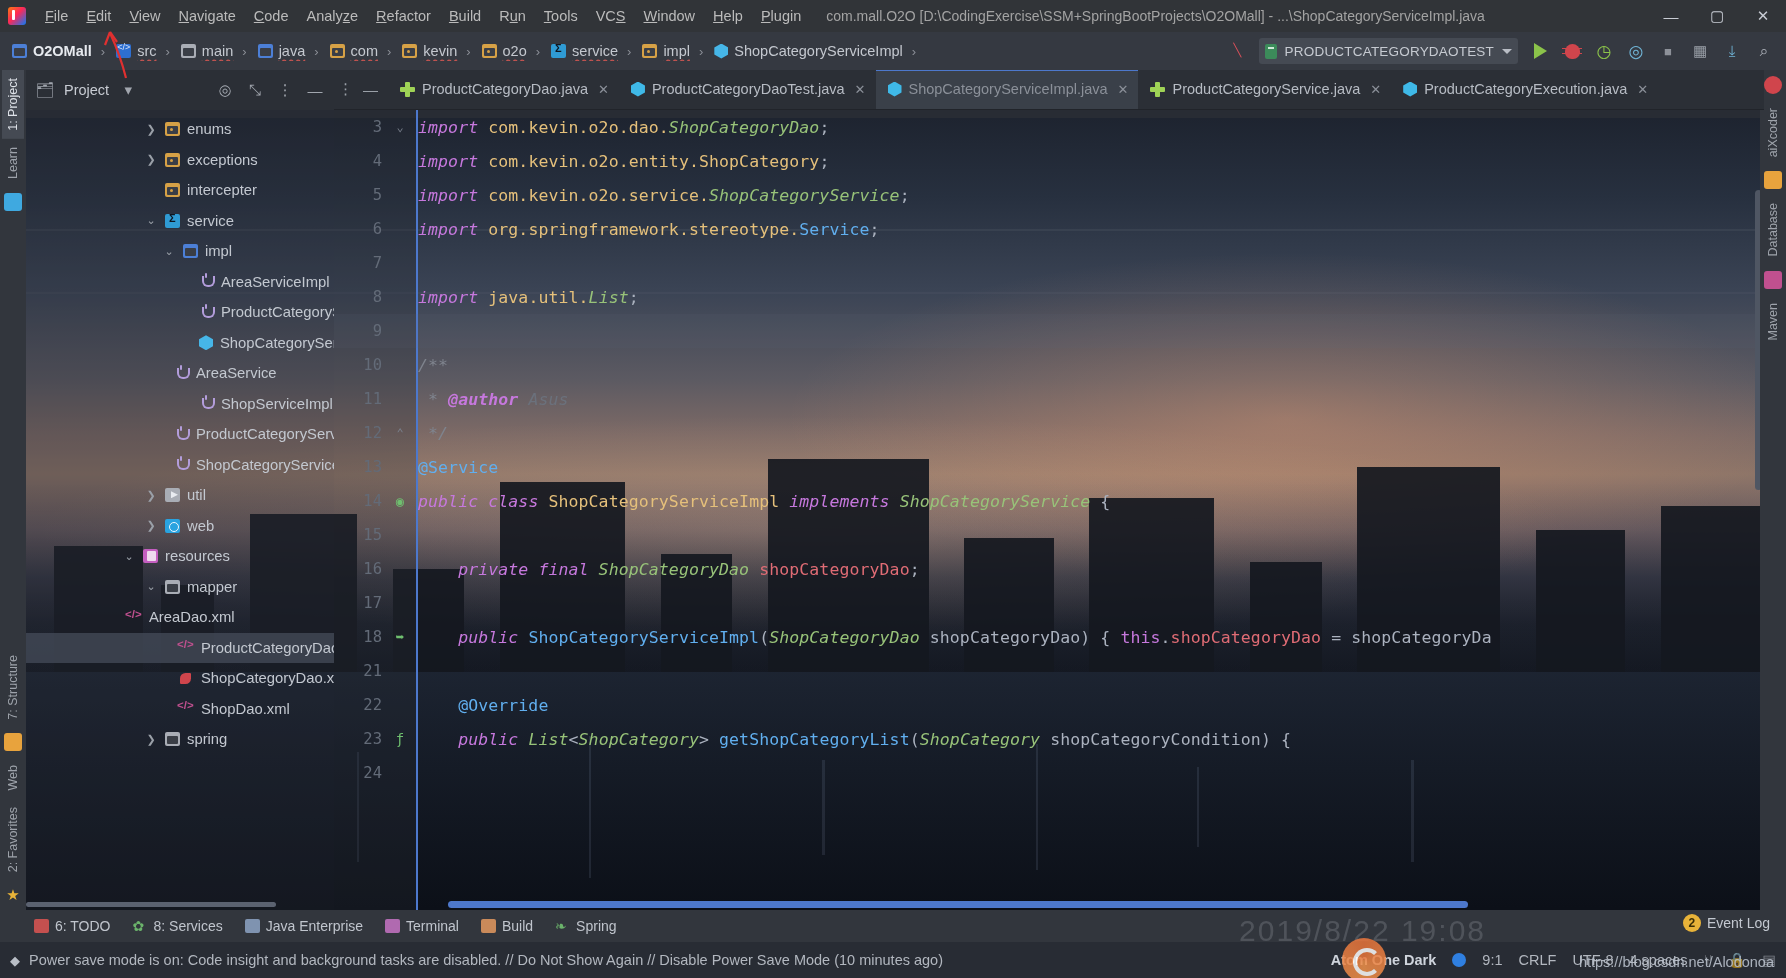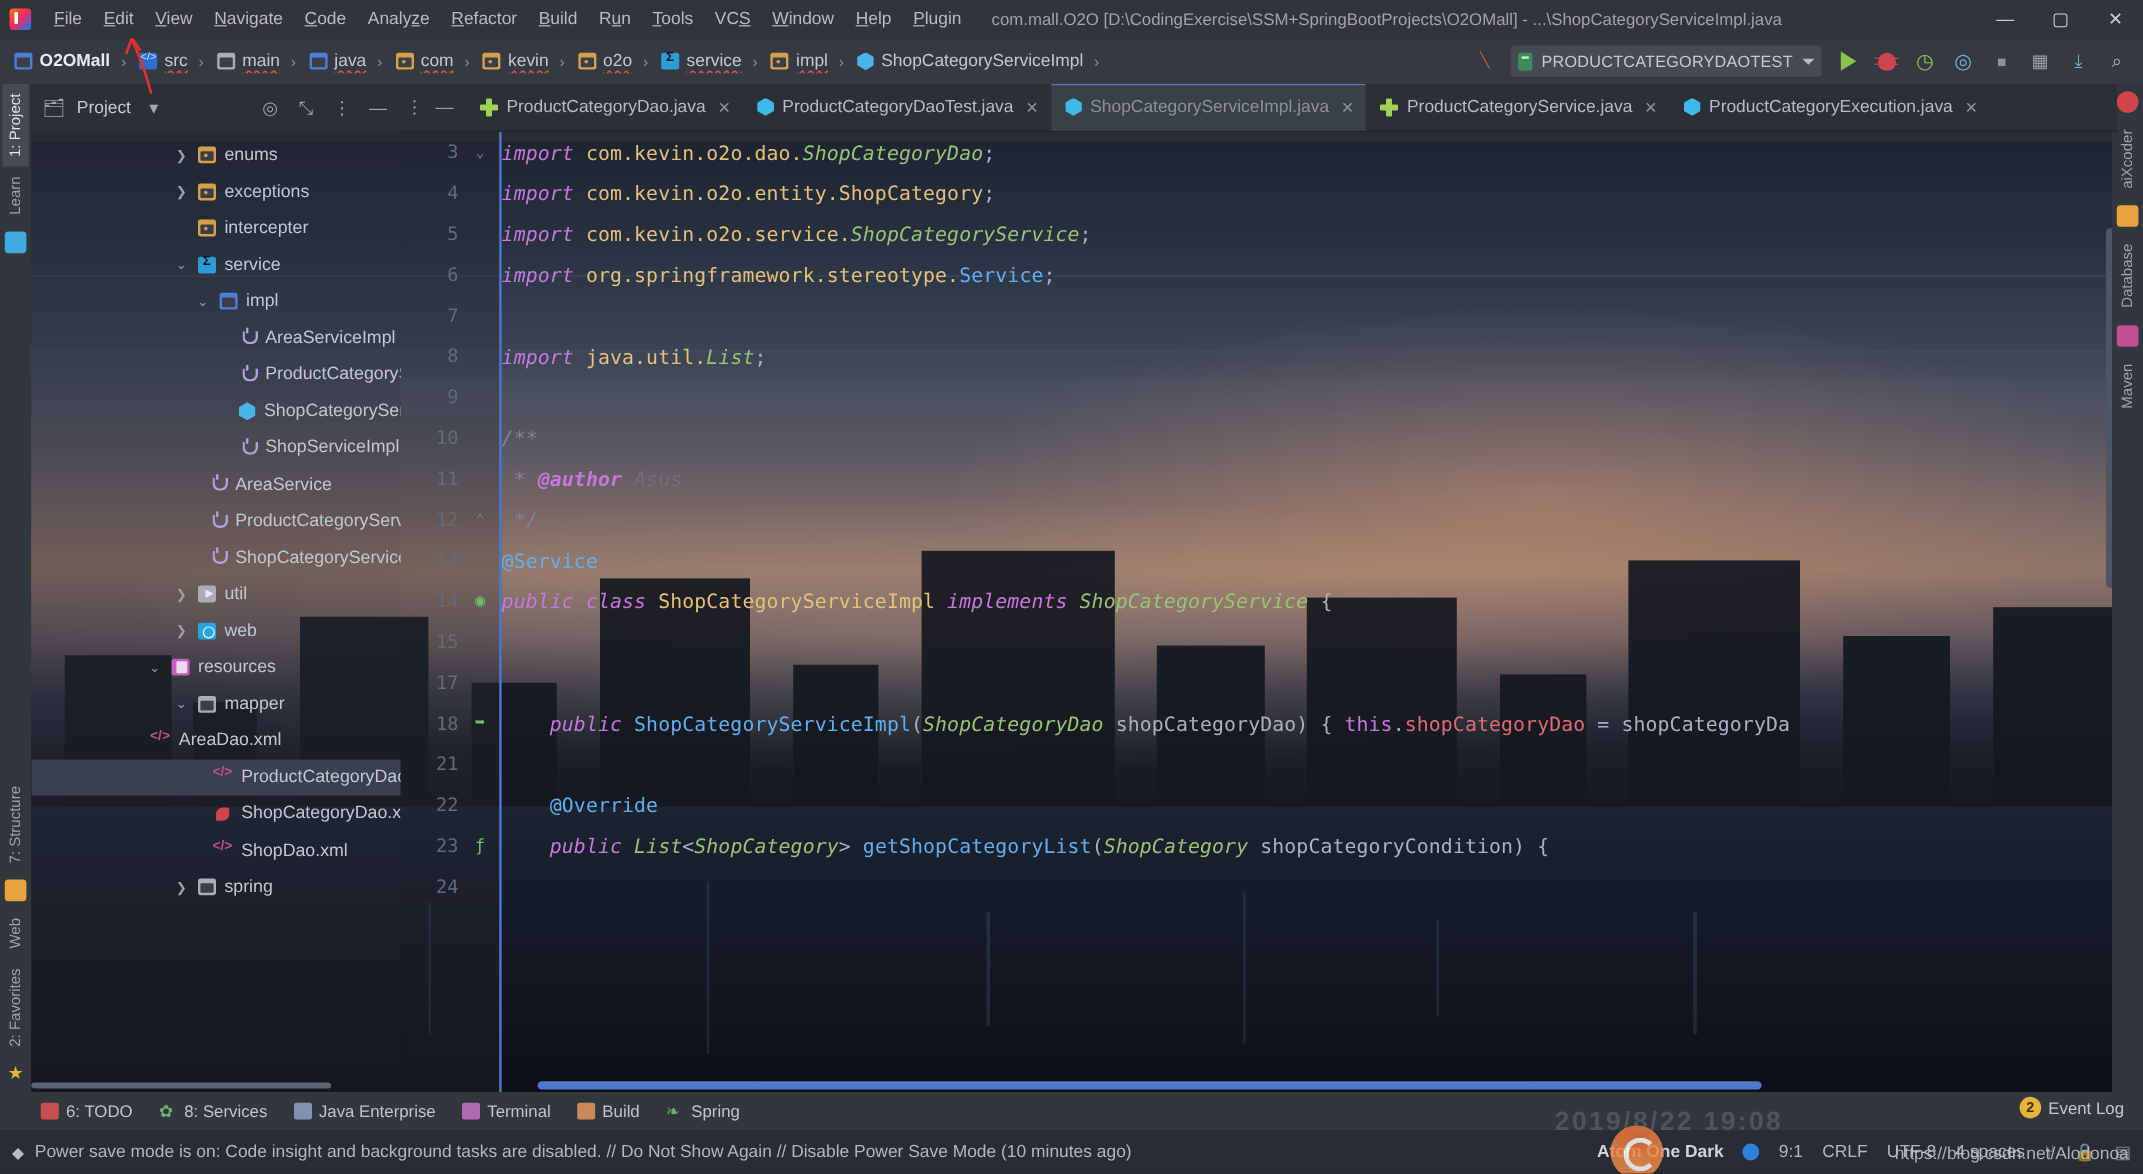--- a/index.html
+++ b/index.html
@@ -270,21 +270,21 @@
   .sb-diamond { color:#b9bec6; font-size:13px; }
   .theme-dot { width:14px;height:14px;border-radius:50%;background:#2f7fe0; display:inline-block; }
   .evt-badge {
     display:inline-flex;align-items:center;justify-content:center;
     width:18px;height:18px;border-radius:50%;background:#e8b339;color:#3a2e06;font-size:12px;font-weight:bold;
   }
 
   
   .wm-date {
     position:absolute; right:300px; bottom:30px; z-index:45;
-    color: rgba(180,186,196,0.22); font-size:22px; letter-spacing:2px; font-weight:bold;
+    color: rgba(180,186,196,0.22); font-size:30px; letter-spacing:2px; font-weight:normal;
     pointer-events:none;
   }
   .wm-url {
     position:absolute; right:12px; bottom:8px; z-index:46;
     color:#b9c0cb; font-size:14.5px; pointer-events:none; opacity:.9;
   }
   .wm-logo {
     position:absolute; right:400px; bottom:-4px; z-index:46; width:44px;height:44px;
     border-radius:50%; background: conic-gradient(#e8733a, #f0924b, #e8733a);
     opacity:.85;
@@ -503,27 +503,27 @@
         <span>AreaServiceImpl</span>
       </div>
       <div class="node" style="padding-left:173px">
         <span class="ico java"></span>
         <span>ProductCategoryServiceImpl</span>
       </div>
       <div class="node" style="padding-left:173px">
         <span class="ico beanblue"></span>
         <span>ShopCategoryServiceImpl</span>
       </div>
+      <div class="node" style="padding-left:148px">
+        <span class="ico java"></span>
+        <span>AreaService</span>
+      </div>
       <div class="node" style="padding-left:173px">
         <span class="ico java"></span>
         <span>ShopServiceImpl</span>
-      </div>
-      <div class="node" style="padding-left:148px">
-        <span class="ico java"></span>
-        <span>AreaService</span>
       </div>
       <div class="node" style="padding-left:148px">
         <span class="ico java"></span>
         <span>ProductCategoryService</span>
       </div>
       <div class="node" style="padding-left:148px">
         <span class="ico java"></span>
         <span>ShopCategoryService</span>
       </div>
       <div class="node" style="padding-left:118px">
@@ -658,20 +658,24 @@
           <span class="code" style="margin-left: 84px; white-space: pre;"><span class="ann">@Service</span></span>
         </div>
         <div class="row" style="position: relative;">
           <span class="lineno">14</span>
           <span class="gmark" style="color: rgb(111, 191, 111); font-size: 14px;">◉</span>
           <span class="code" style="margin-left: 84px; white-space: pre;"><span class="kw">public </span><span class="kw">class </span><span class="cls">ShopCategoryServiceImpl</span><span class="kw"> implements </span><span class="clsi">ShopCategoryService</span><span class="pn"> {</span></span>
         </div>
         <div class="row" style="position: relative;">
           <span class="lineno">15</span>
           <span class="code" style="margin-left: 84px; white-space: pre;"></span>
+        </div>
+        <div class="row" style="position: relative;">
+          <span class="lineno">16</span>
+          <span class="code" style="margin-left: 84px; white-space: pre;"><span class="kw">    private </span><span class="kw">final </span><span class="clsi">ShopCategoryDao</span><span class="pn"> </span><span class="var">shopCategoryDao</span><span class="pn">;</span></span>
         </div>
         <div class="row" style="position: relative;">
           <span class="lineno">17</span>
           <span class="code" style="margin-left: 84px; white-space: pre;"></span>
         </div>
         <div class="row" style="position: relative;">
           <span class="lineno">18</span>
           <span class="gmark" style="color: rgb(111, 191, 111); font-size: 14px;">➥</span>
           <span class="code" style="margin-left: 84px; white-space: pre;"><span class="kw">    public </span><span class="fn">ShopCategoryServiceImpl</span><span class="pn">(</span><span class="clsi">ShopCategoryDao</span><span class="pn"> shopCategoryDao</span><span class="pn">) { </span><span class="kw2">this</span><span class="pn">.</span><span class="var">shopCategoryDao</span><span class="pn"> = </span><span class="pn">shopCategoryDa</span></span>
         </div>

